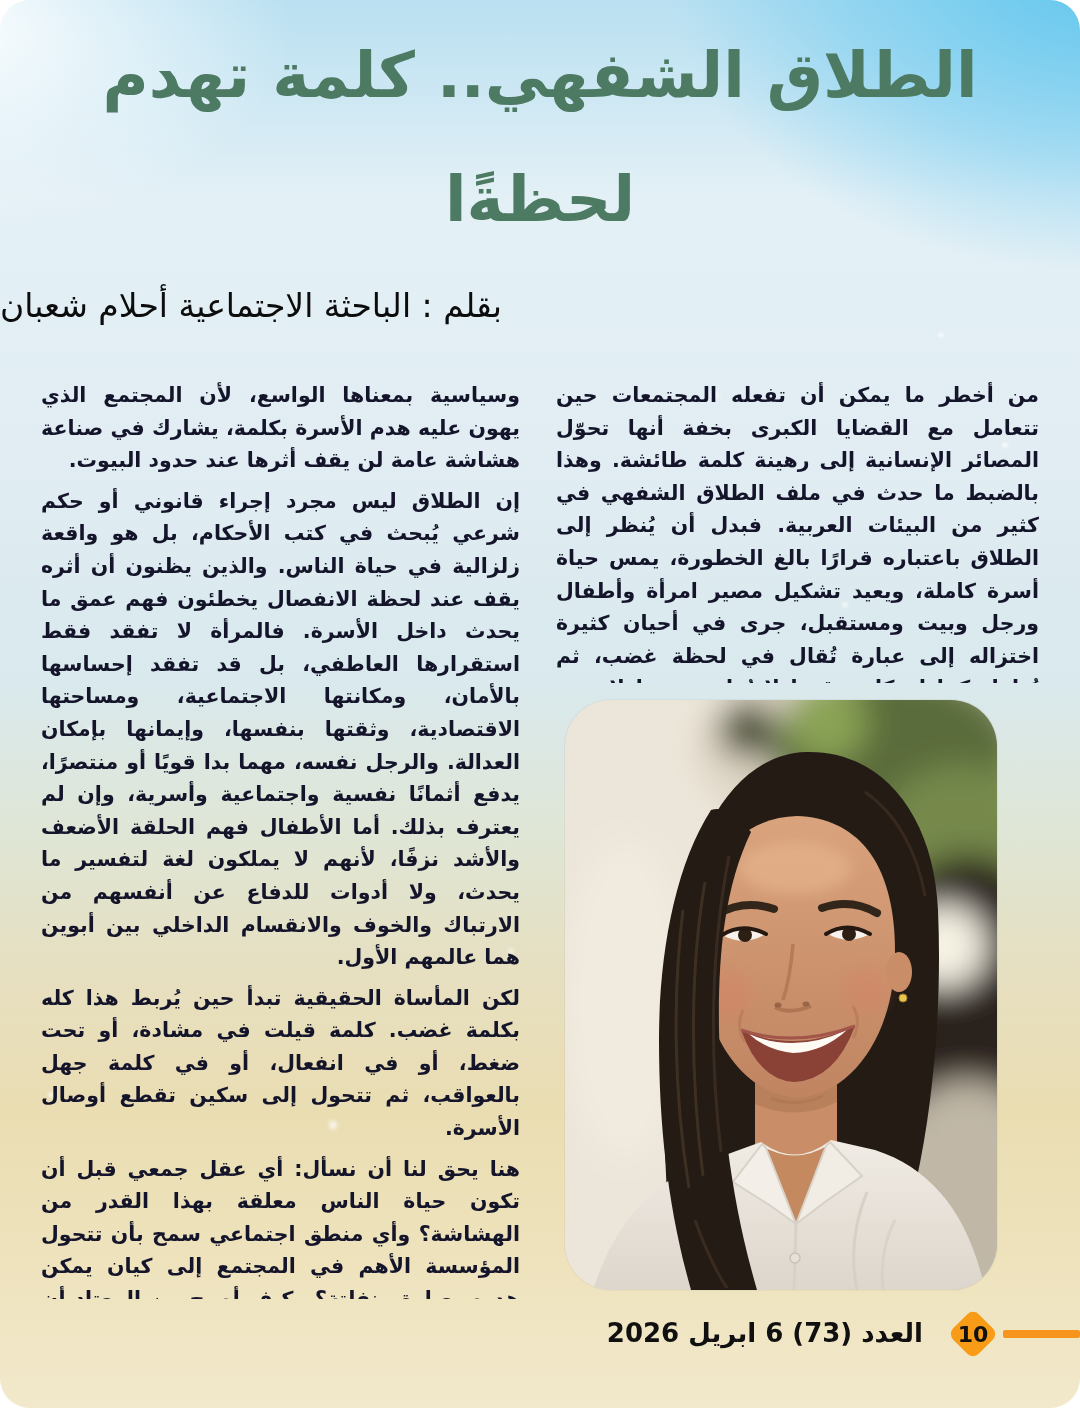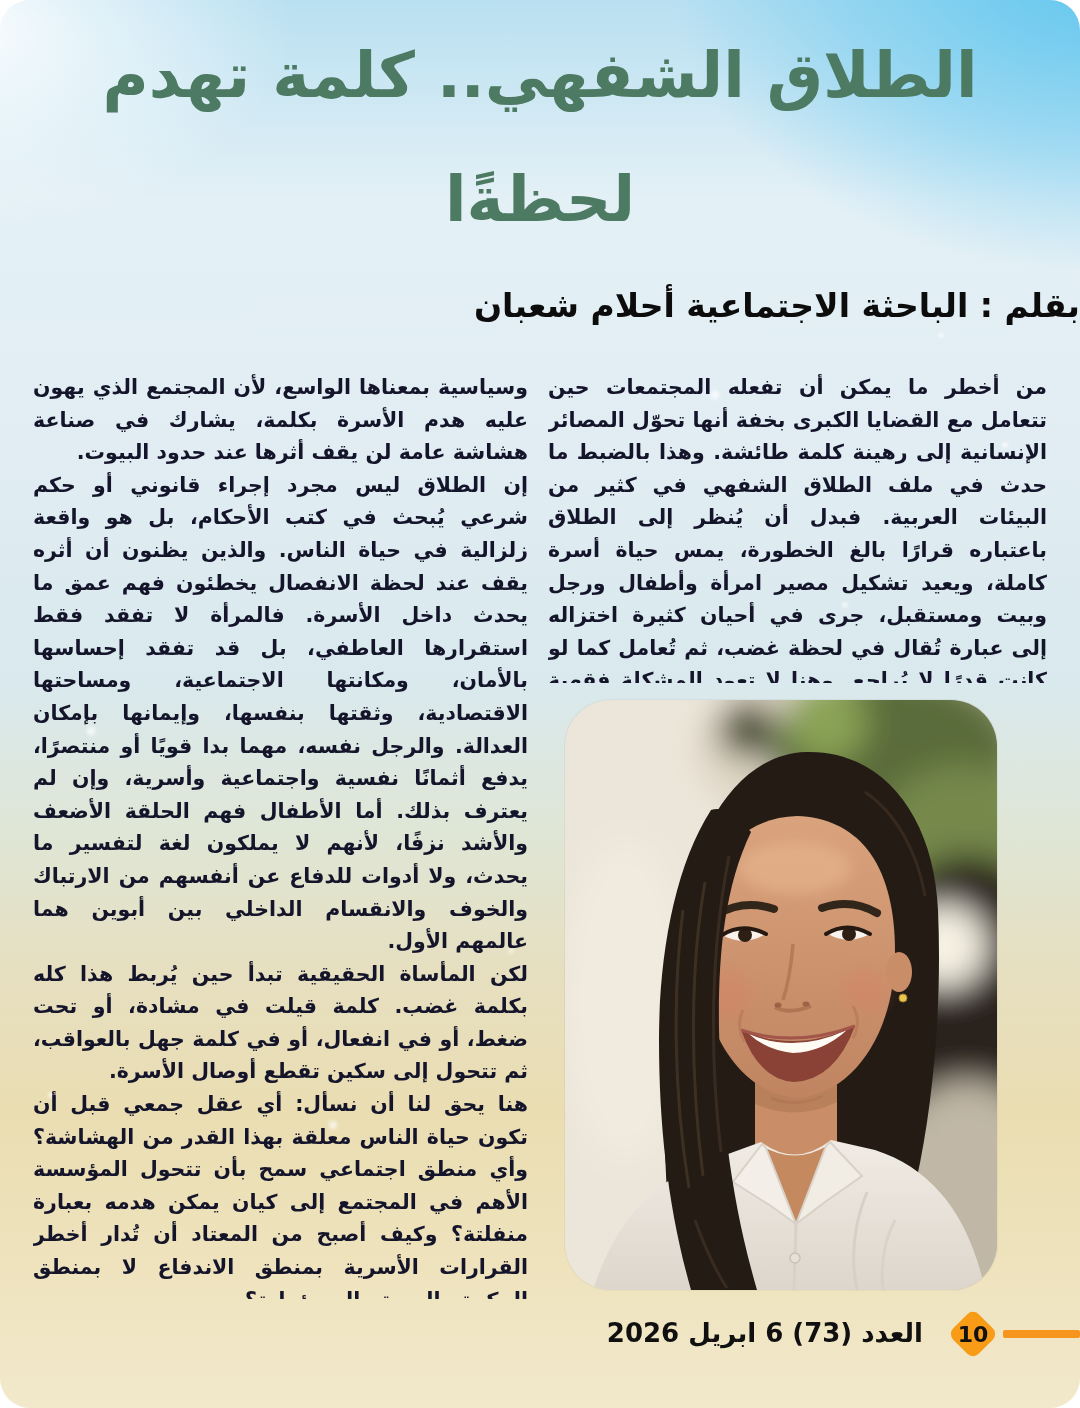--- a/index.html
+++ b/index.html
@@ -33,34 +33,34 @@
   .title{
     position:absolute;top:14px;left:0;right:0;
     text-align:center;
     color:#4d7a62;
     font-weight:bold;
     font-size:63px;
     line-height:124px;
   }
   .byline{
     position:absolute;top:286px;left:0;right:0;
-    text-align:right;
+    text-align:left;
     color:#0c0c0c;
-    font-weight:bold;
+    font-weight:normal;
     font-size:33px;
   }
   .col{
     position:absolute;top:371px;
     color:#14142a;
     font-weight:bold;
     font-size:20.5px;
     line-height:32.6px;
     text-align:justify;
   }
-  .col p{margin:0;}
+  .col p{margin:8px;}
   .col-right{right:33px;width:499px;height:312px;overflow:hidden;}
   .col-left{left:33px;width:495px;height:928px;overflow:hidden;}
   .photo{
     position:absolute;top:700px;left:565px;
     width:432px;height:590px;
     border-radius:46px;
     overflow:hidden;
     box-shadow:0 0 0 1px rgba(0,0,0,0.04);
   }
   .footer-text{

